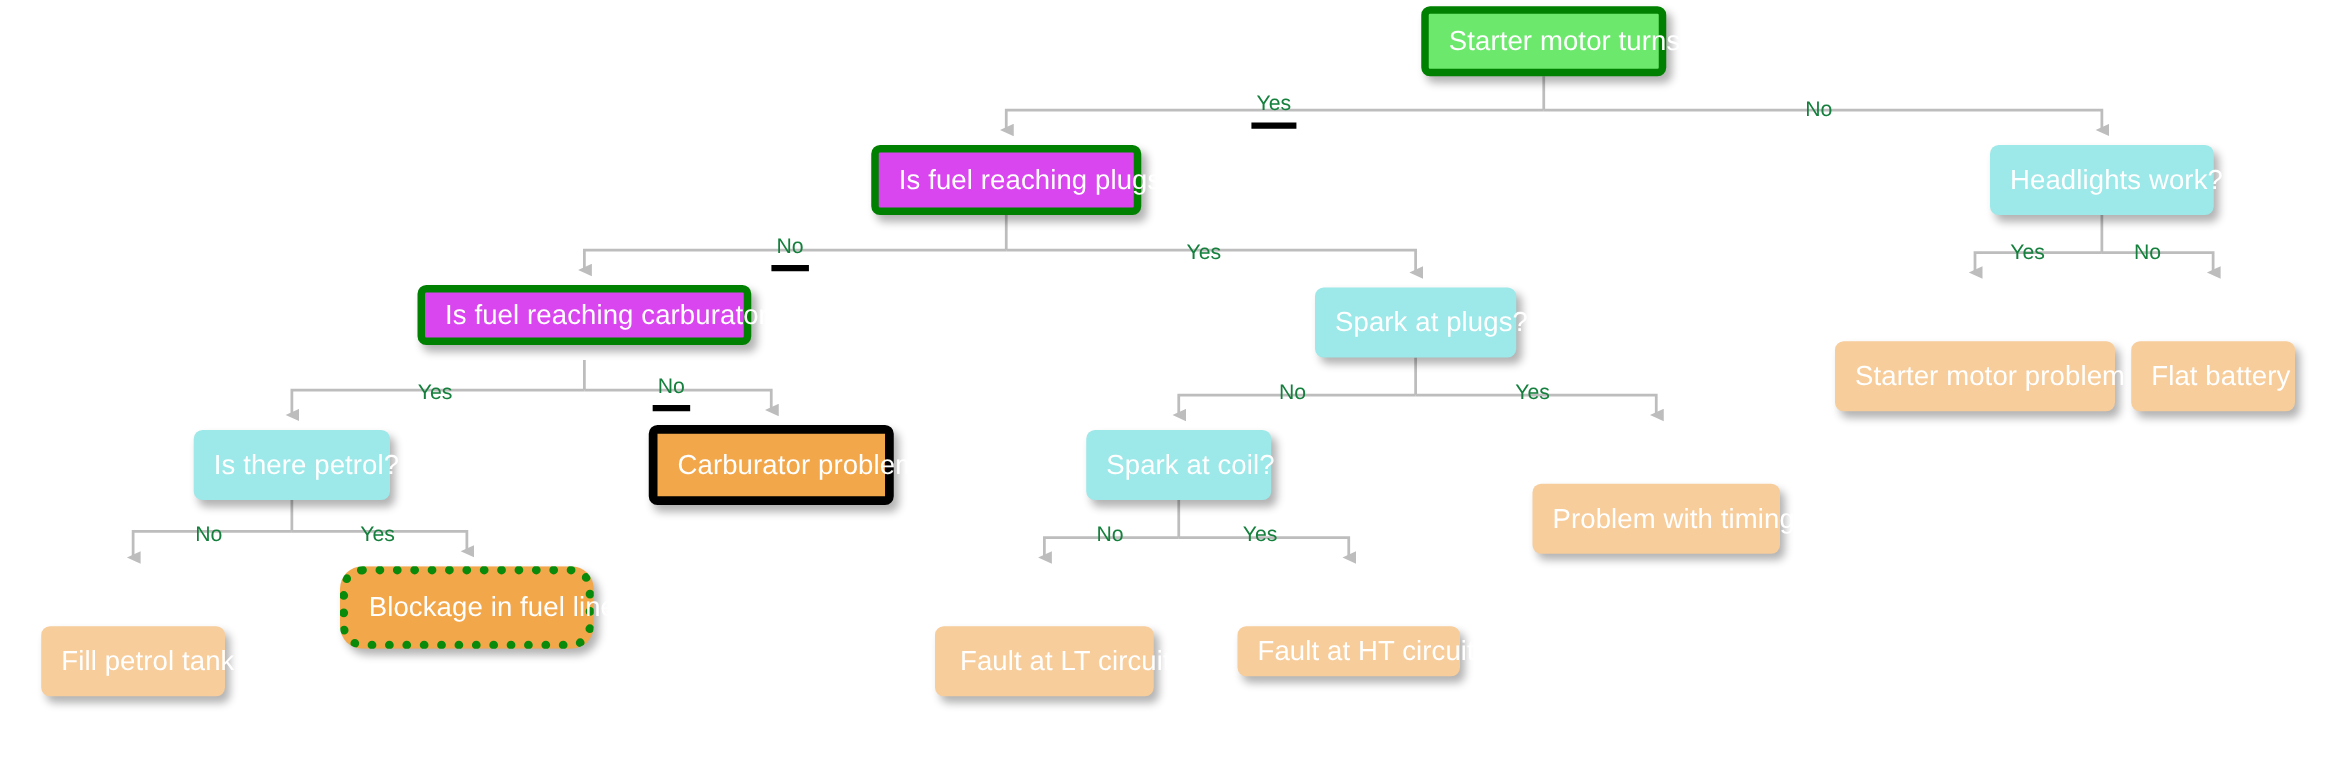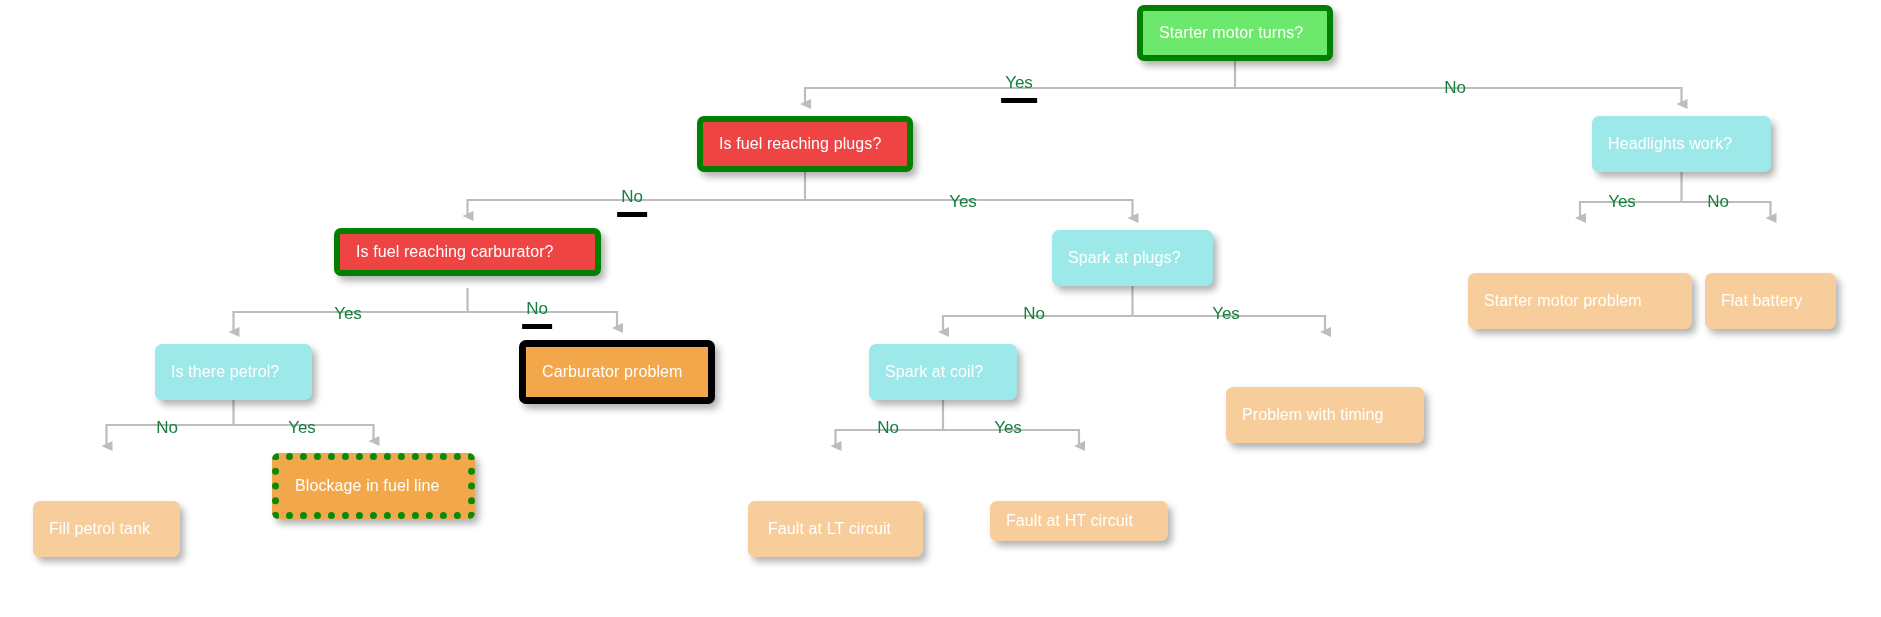--- a/index.html
+++ b/index.html
@@ -27,42 +27,42 @@
     pointer-events: none;
   }
   .node {
     position: absolute;
     box-sizing: border-box;
     display: flex;
     align-items: center;
     justify-content: flex-start;
     border-radius: 7px;
     color: #ffffff;
-    font-size: 16px;
+    font-size: 22px;
     line-height: 1.1;
     letter-spacing: 0.1px;
     padding: 0 16px;
     white-space: nowrap;
     box-shadow: 4px 5px 7px rgba(0,0,0,0.30);
     -webkit-font-smoothing: antialiased;
   }
   .node-label {
     display: block;
   }
   
   .fill-green   { background: #6ce86c; }
-  .fill-cyan    { background: #ef4444; }
+  .fill-cyan    { background: #d946ef; }
   .fill-lcyan   { background: #9de8e8; }
   .fill-peach   { background: #f7cd9b; margin-top: 43px; }
   .fill-orange  { background: #f2a74b; }
   
   .bd-none      { border: none; }
   .bd-green     { border: 6px solid #008000; }
   .bd-red       { border: 7px solid #000000; }
-  .bd-dotted    { border: 7px dotted #0a8a0a; border-radius: 6px; }
+  .bd-dotted    { border: 7px dotted #0a8a0a; border-radius: 18px; }
   .edge-label {
     position: absolute;
     font-size: 17px;
     font-weight: normal;
     color: #15803d;
     background: transparent;
     white-space: nowrap;
     transform: translate(-50%, -50%);
     padding: 0 4px;
     -webkit-font-smoothing: antialiased;

